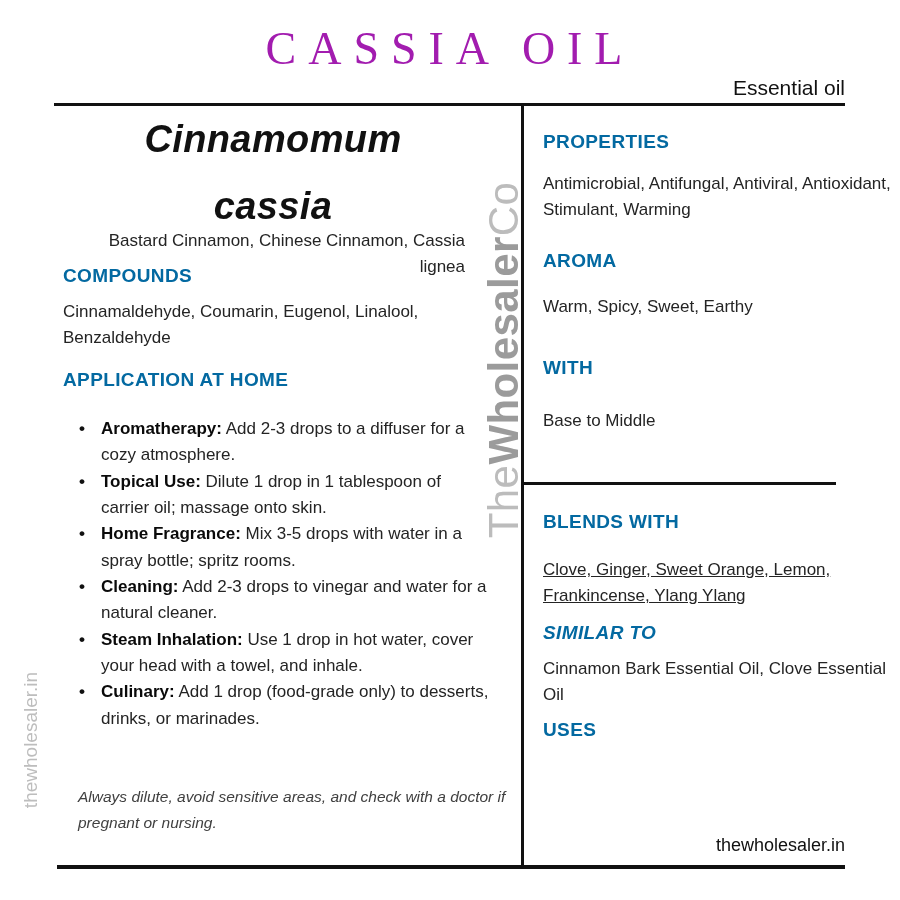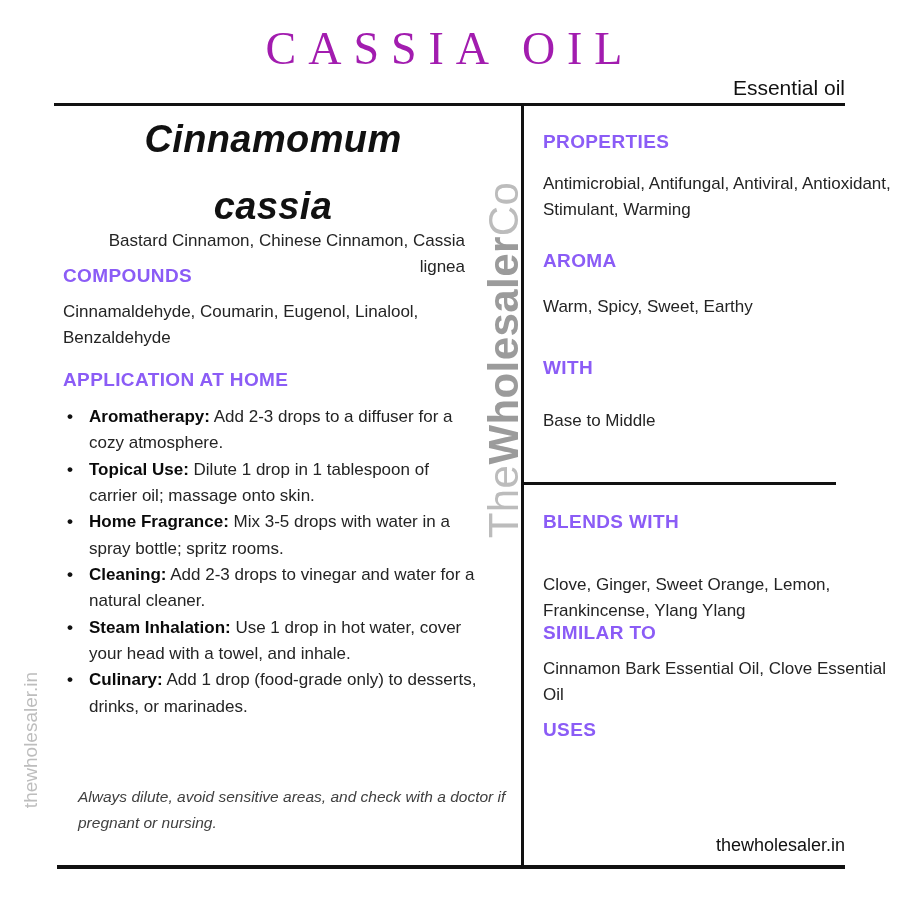--- a/index.html
+++ b/index.html
@@ -50,34 +50,34 @@
   .aliases {
     left: 75px; top: 228px; width: 390px;
     text-align: right;
     font-size: 17px;
     line-height: 1.55;
     color: #242424;
   }
   .section-heading {
     font-size: 19px;
     font-weight: bold;
-    color: #8b5cf6;
+    color: #0369a1;
     letter-spacing: 0.02em;
   }
   .body-text {
     font-size: 17px;
     line-height: 1.55;
     color: #242424;
   }
   .h-compounds   { left: 63px; top: 265px; }
   .t-compounds   { left: 63px; top: 299px; width: 420px; }
   .h-application { left: 63px; top: 369px; }
   .bullets {
     left: 63px; top: 404px; width: 418px;
-    margin: 0; padding: 0;
+    margin: 12px; padding: 0;
     list-style: none;
   }
   .bullets li {
     position: relative;
     padding-left: 26px;
     font-size: 17px;
     line-height: 1.55;
     color: #242424;
   }
   .bullets li::before {
@@ -99,22 +99,22 @@
   
   .rcol-head { left: 543px; }
   .rcol-text { left: 543px; width: 348px; }
   .h-properties { top: 131px; }
   .t-properties { top: 171px; }
   .h-aroma      { top: 250px; }
   .t-aroma      { top: 294px; }
   .h-notes      { top: 357px; }
   .t-notes      { top: 408px; }
   .h-blends     { top: 511px; }
-  .t-blends     { top: 572px; }
-  .h-similar    { top: 622px; }
+  .t-blends     { top: 557px; text-decoration: underline; }
+  .h-similar    { top: 622px; font-style: italic; }
   .t-similar    { top: 656px; }
   .h-uses       { top: 719px; }
   .t-uses       { top: 751px; }
   .site-bottom {
     right: 55px; top: 835px;
     font-size: 18px;
     color: #111111;
   }
 
   

